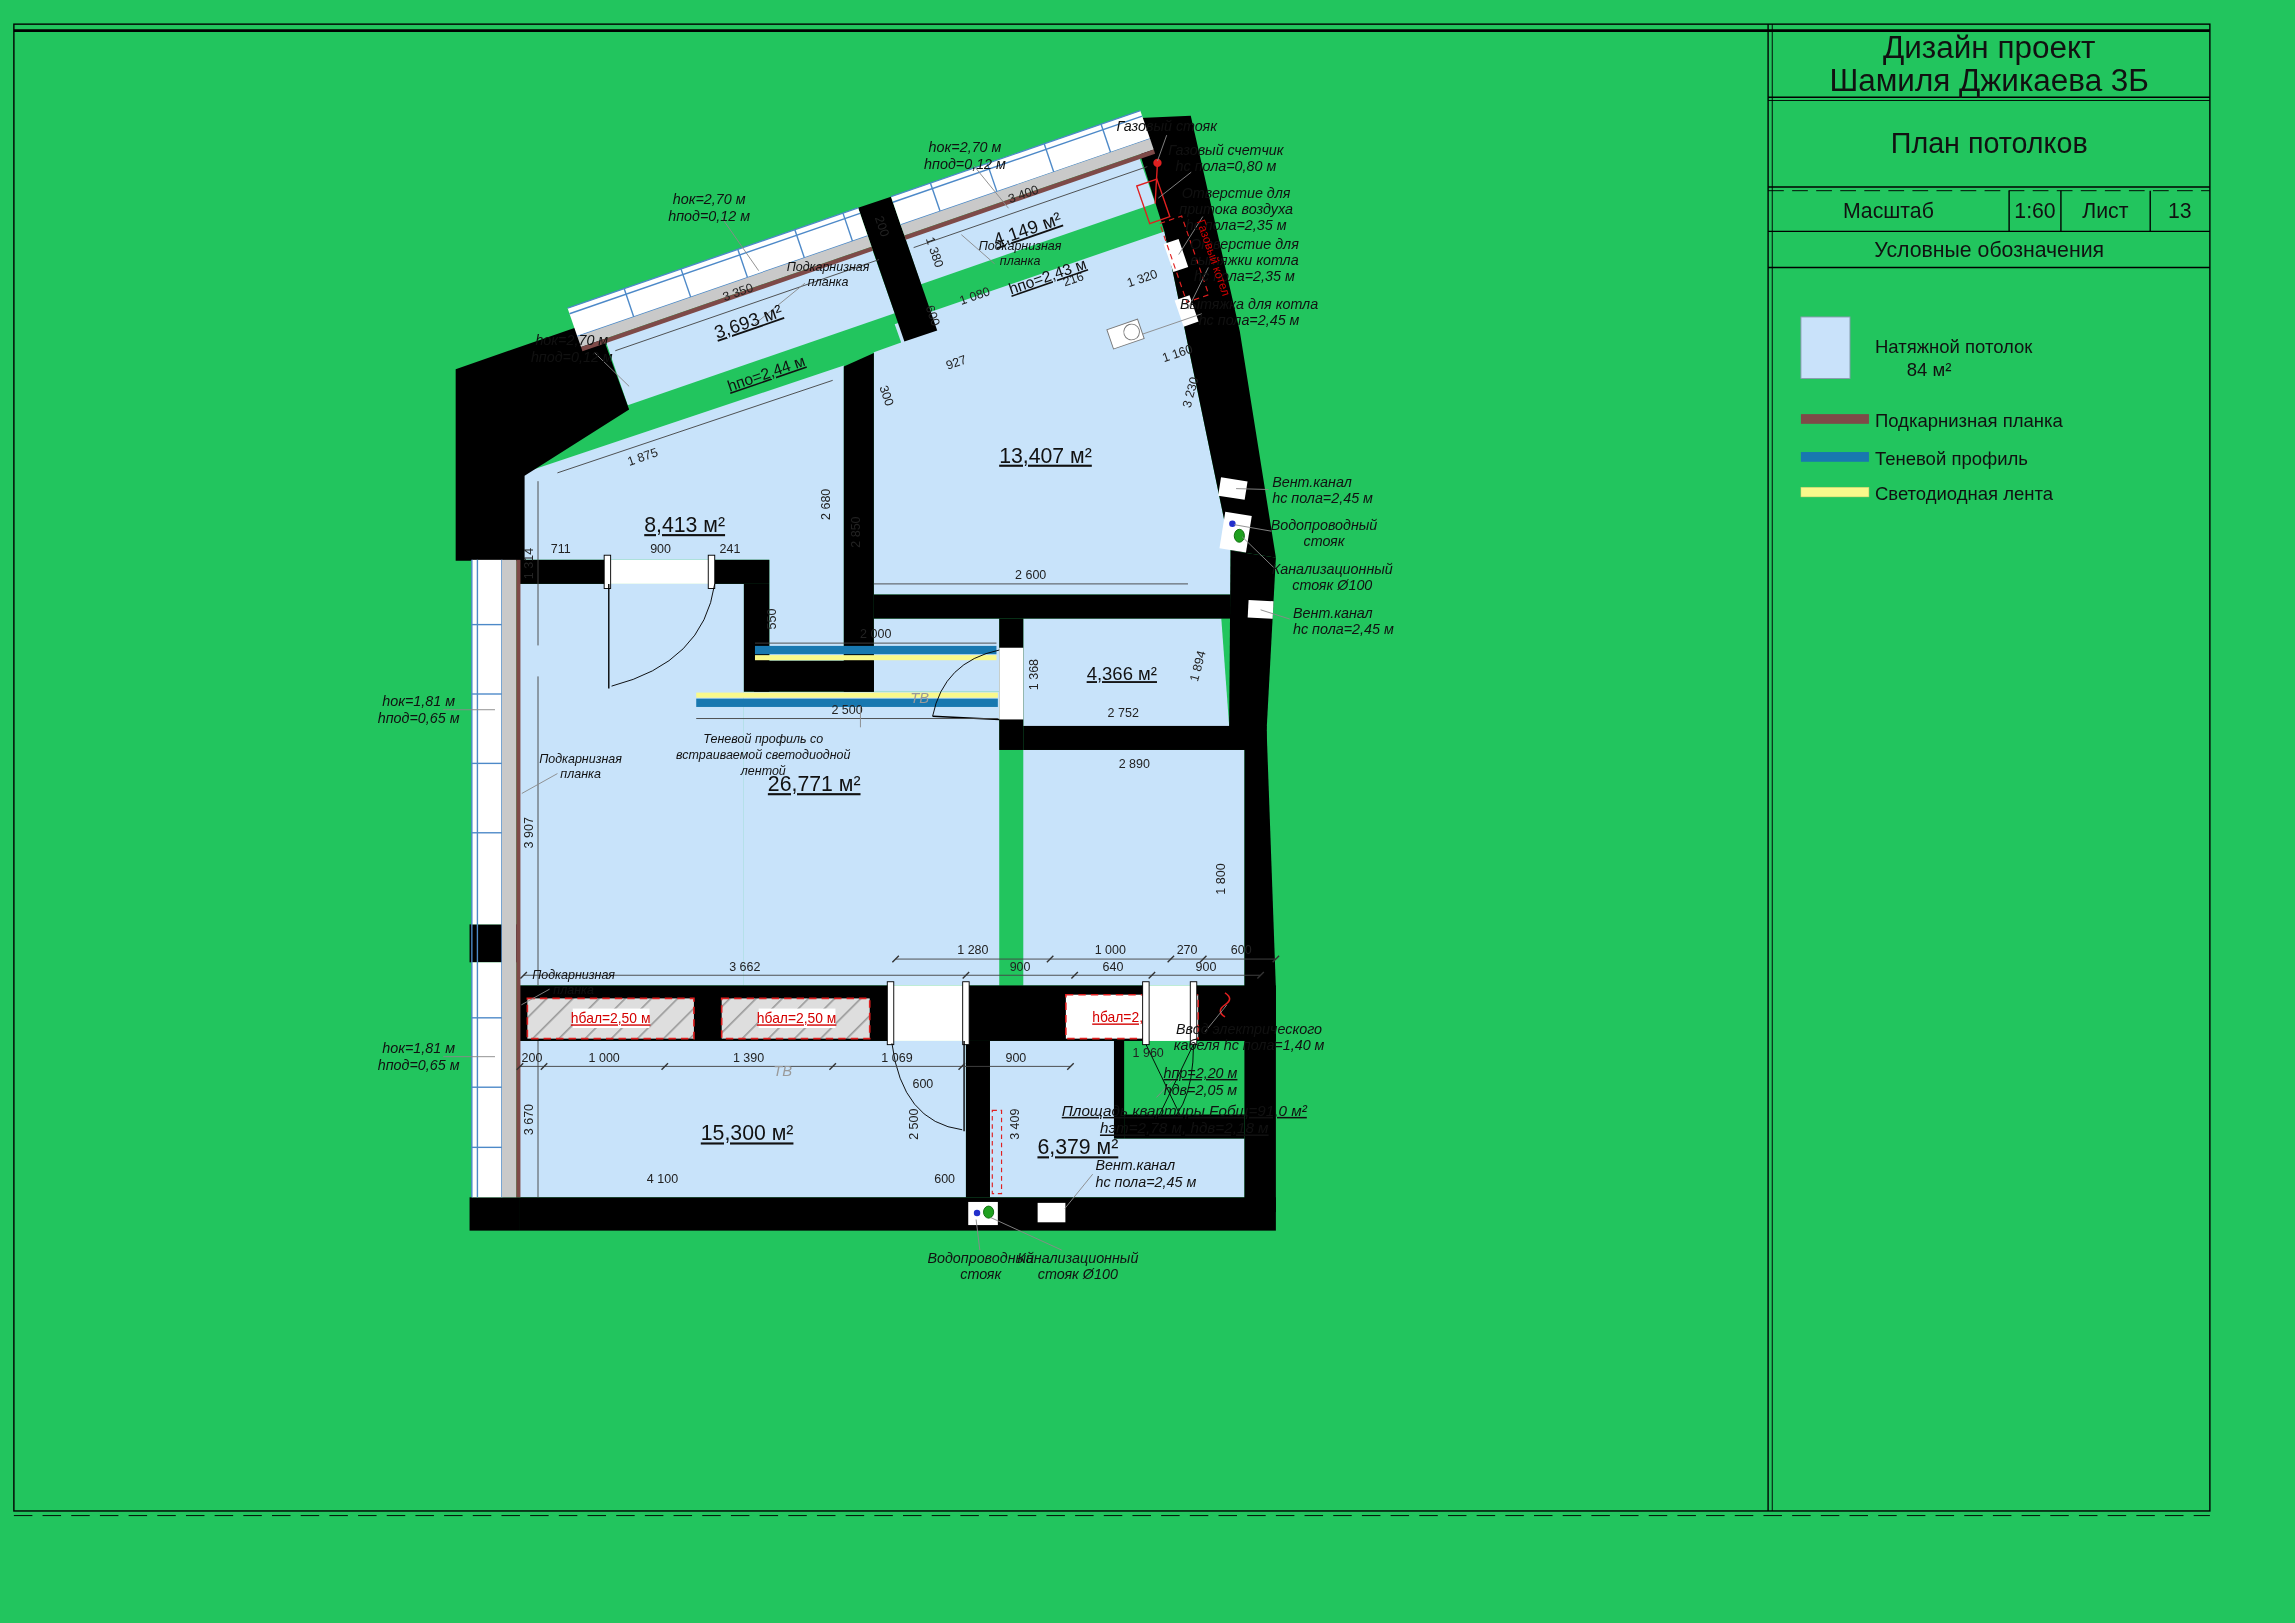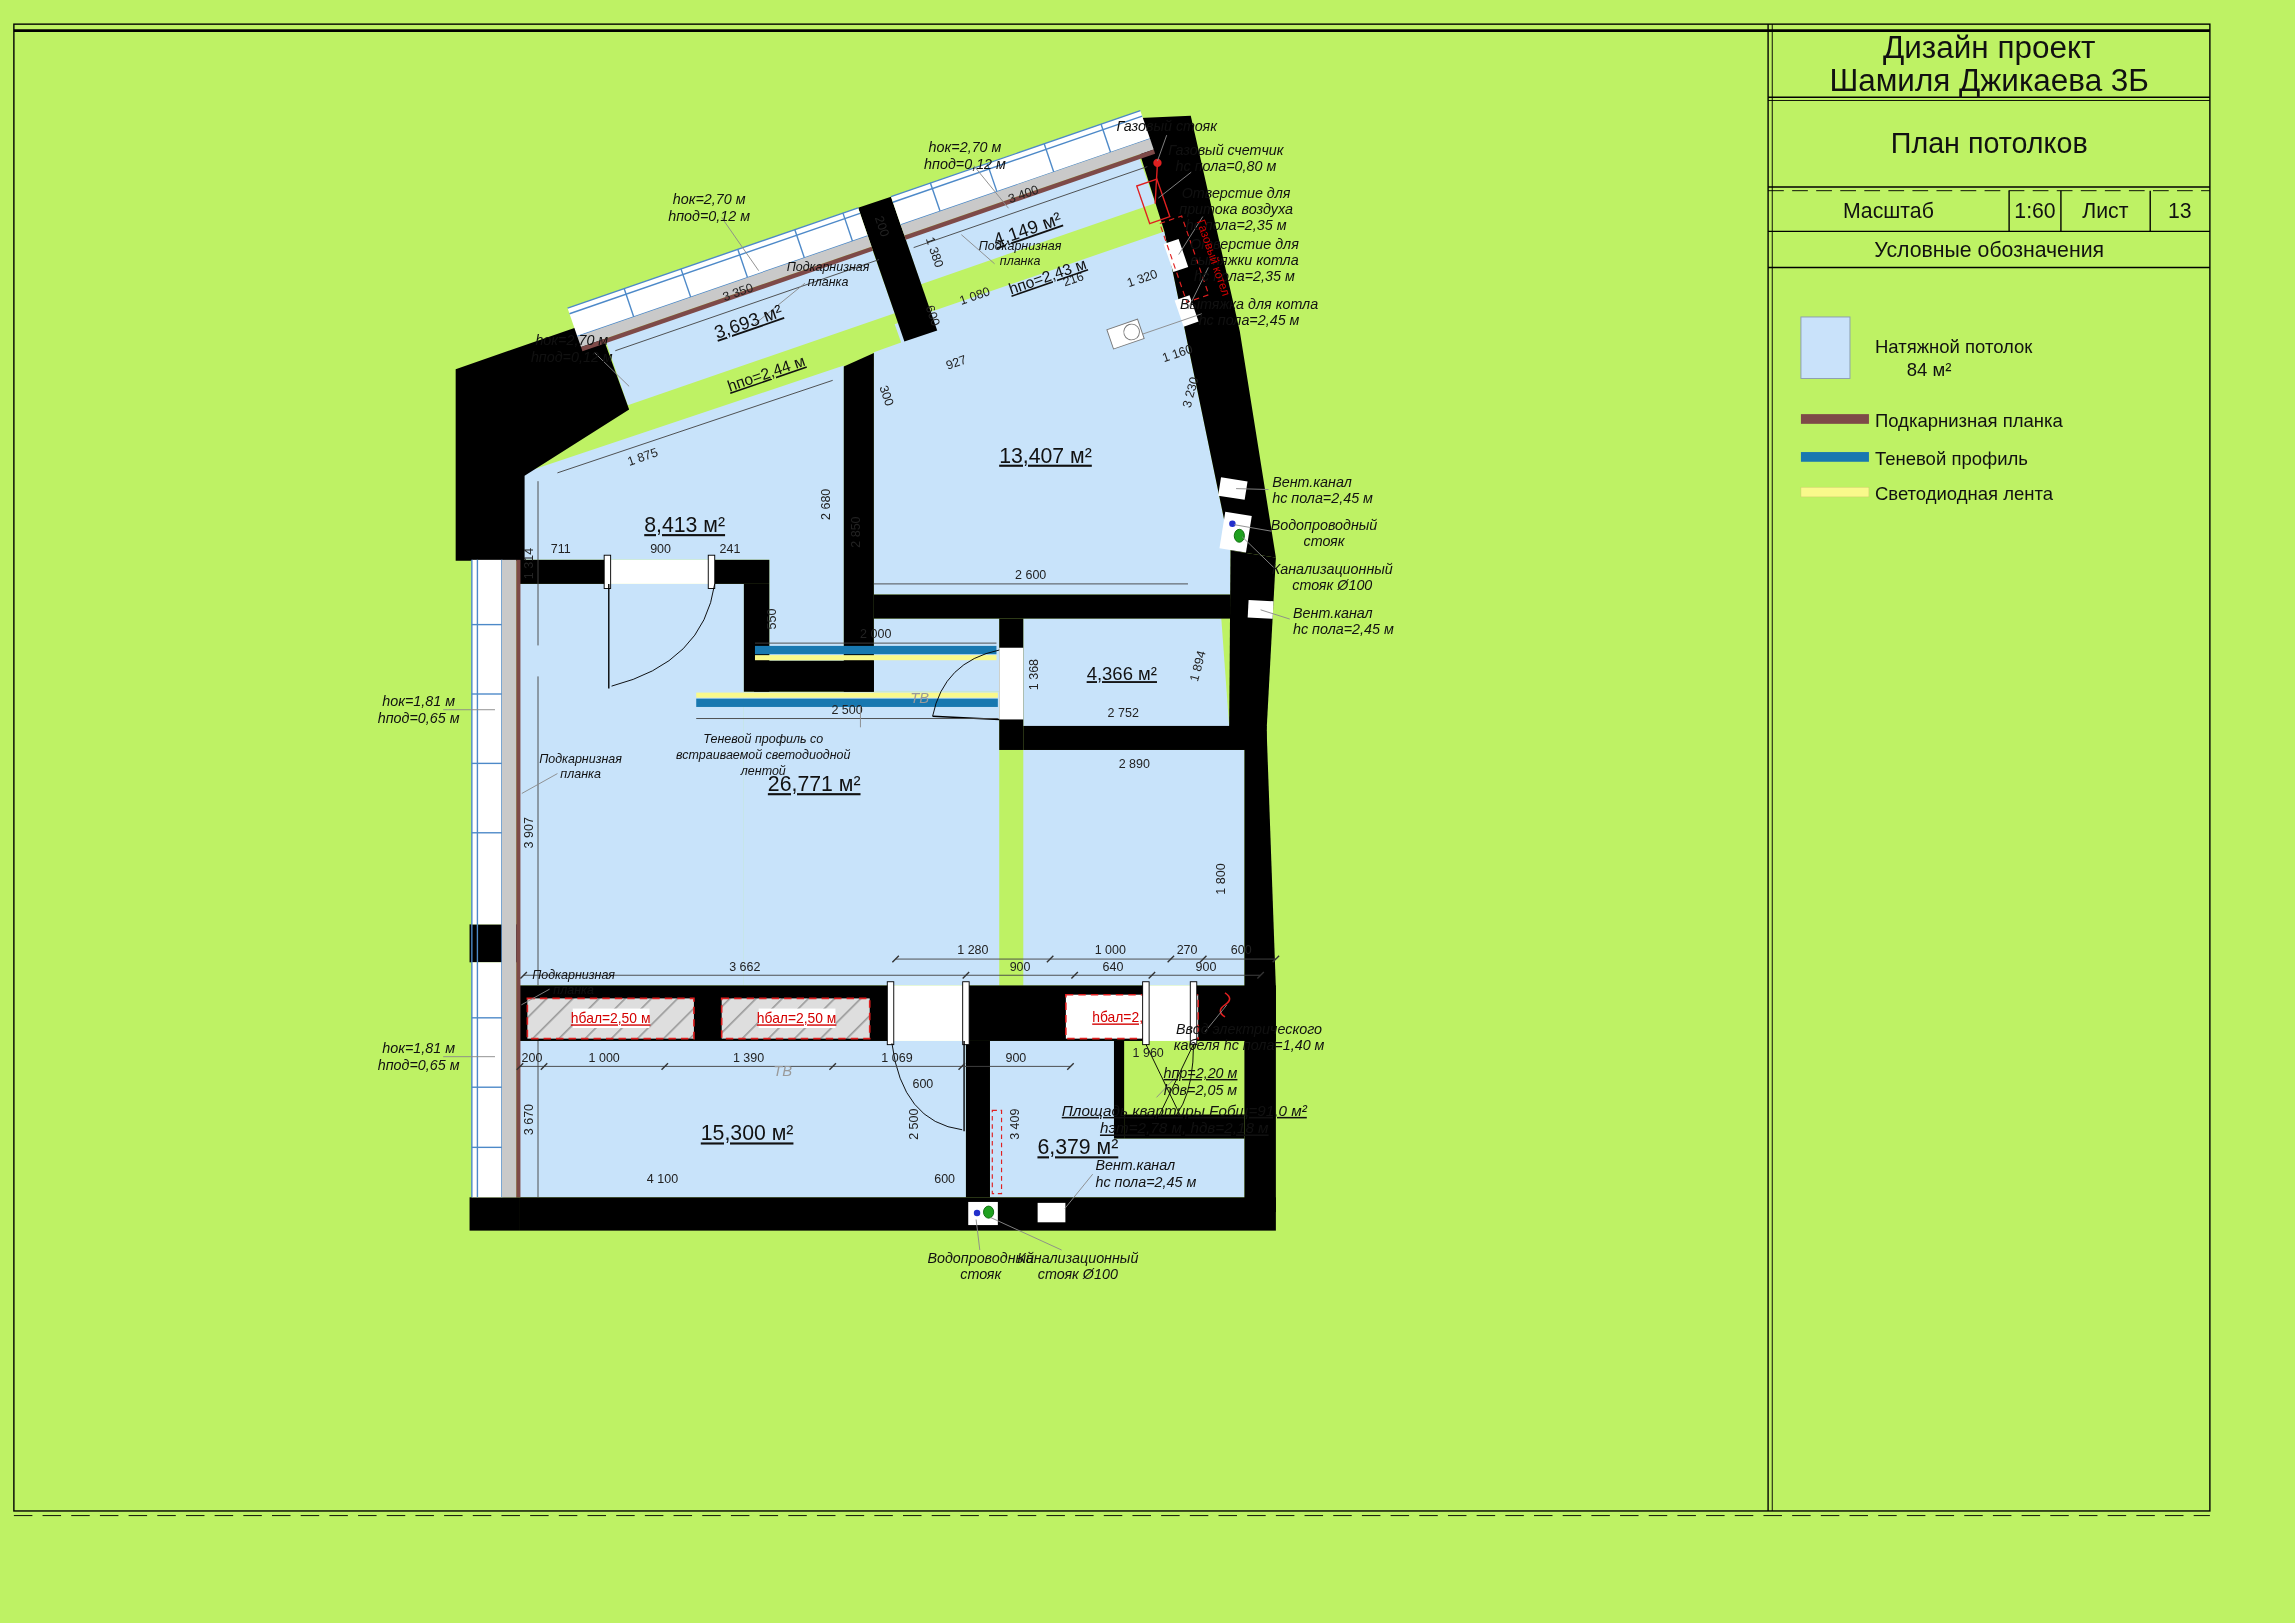--- a/index.html
+++ b/index.html
@@ -1,16 +1,16 @@
 <!DOCTYPE html>
 <html style="font-size:7.4px"><head>
 <meta charset="utf-8">
 <style>
   html,body{margin:0;padding:0;background:#ffffff;}
-  #sheet{position:relative;width:2295px;height:1623px;background:#bef264;overflow:hidden;}
+  #sheet{position:relative;width:2295px;height:1623px;background:#22c55e;overflow:hidden;}
   svg{position:absolute;left:0;top:0;}
   text{font-family:"Liberation Sans",sans-serif;fill:#111;}
   .t-dim{font-size:27px;fill:#222;}
   .t-ann{font-style:italic;font-size:31px;fill:#111;}
   .t-ann-sm{font-style:italic;font-size:27px;fill:#111;}
   .t-room{font-size:46px;fill:#111;text-decoration:underline;}
   .t-room-sm{font-size:40px;fill:#111;text-decoration:underline;}
   .t-level{font-size:34px;fill:#111;text-decoration:underline;}
   .t-beam{font-size:30px;fill:#D40000;text-decoration:underline;}
   .t-red{font-size:26px;fill:#D40000;}

